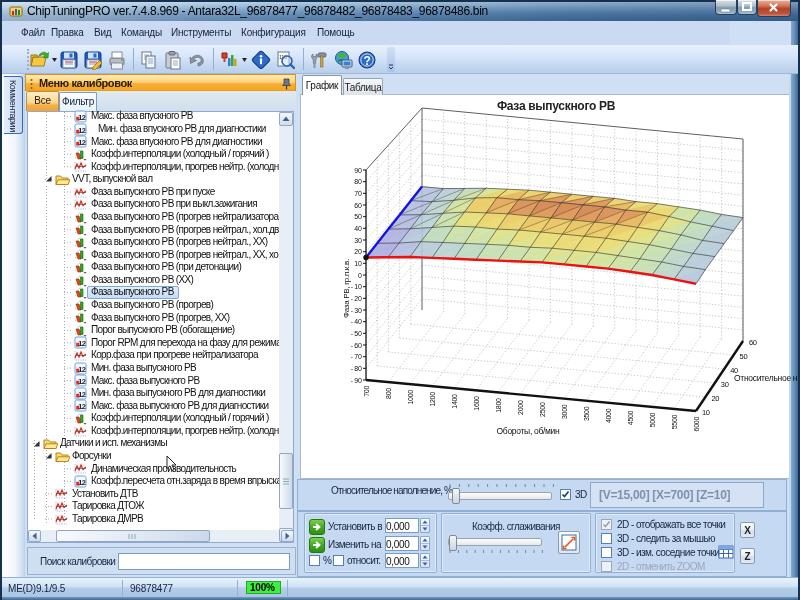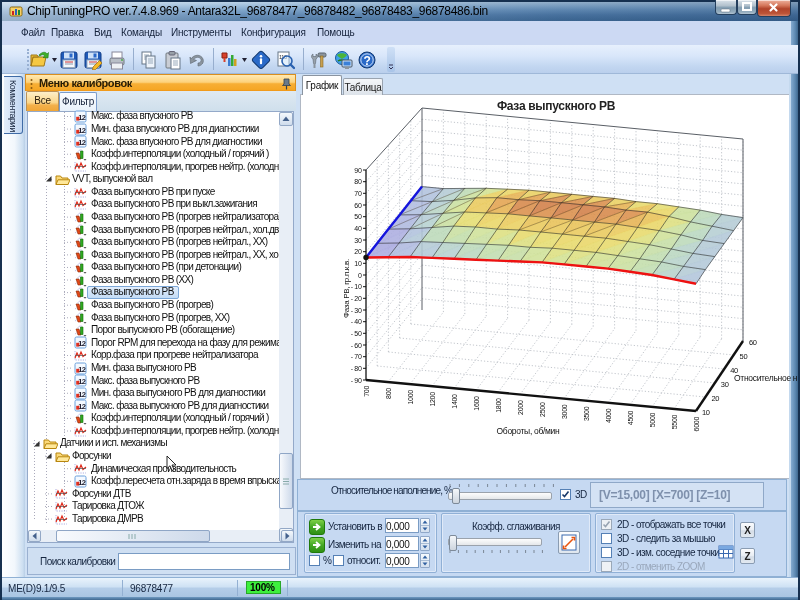--- a/index.html
+++ b/index.html
@@ -264,21 +264,21 @@
     <line x1="18" y1="394.48" x2="26" y2="394.48" stroke="#aab" stroke-width="1" stroke-dasharray="1,2"></line>
     <line x1="18" y1="407.06" x2="26" y2="407.06" stroke="#aab" stroke-width="1" stroke-dasharray="1,2"></line>
   </svg>
 <svg class="abs" style="left:74px;top:110.0px" width="15" height="13">
     <use href="#i12"></use>
   </svg>
 <div class="trow" style="left:91px;top:110.3px">Макс. фаза впускного РВ</div>
 <svg class="abs" style="left:74px;top:122.6px" width="15" height="13">
     <use href="#i12"></use>
   </svg>
-<div class="trow" style="left:91px;top:122.9px">Мин. фаза впускного РВ для диагностики</div>
+<div class="trow" style="left:98px;top:122.9px">Мин. фаза впускного РВ для диагностики</div>
 <svg class="abs" style="left:74px;top:135.2px" width="15" height="13">
     <use href="#i12"></use>
   </svg>
 <div class="trow" style="left:91px;top:135.5px">Макс. фаза впускного РВ для диагностики</div>
 <svg class="abs" style="left:74px;top:147.7px" width="15" height="13">
     <use href="#ibar"></use>
   </svg>
 <div class="trow" style="left:91px;top:148.0px">Коэфф.интерполяции (холодный / горячий )</div>
 <svg class="abs" style="left:74px;top:160.3px" width="15" height="13">
     <use href="#icrv"></use>
@@ -390,21 +390,21 @@
     <use href="#icrv"></use>
   </svg>
 <div class="trow" style="left:91px;top:462.5px">Динамическая производительность</div>
 <svg class="abs" style="left:74px;top:474.8px" width="15" height="13">
     <use href="#i12"></use>
   </svg>
 <div class="trow" style="left:91px;top:475.1px">Коэфф.пересчета отн.заряда в время впрыска</div>
 <svg class="abs" style="left:55px;top:487.4px" width="15" height="13">
     <use href="#icrv"></use>
   </svg>
-<div class="trow" style="left:72px;top:487.7px">Форсунки ДТВ</div>
+<div class="trow" style="left:72px;top:487.7px">Установить ДТВ</div>
 <svg class="abs" style="left:55px;top:500.0px" width="15" height="13">
     <use href="#icrv"></use>
   </svg>
 <div class="trow" style="left:72px;top:500.3px">Тарировка ДТОЖ</div>
 <svg class="abs" style="left:55px;top:512.6px" width="15" height="13">
     <use href="#icrv"></use>
   </svg>
 <div class="trow" style="left:72px;top:512.9px">Тарировка ДМРВ</div>
 <svg class="abs" style="left:166px;top:455px;z-index:30" width="12" height="18">
     <path d="M1 1 L1 13.5 L4 10.8 L6 15.5 L8 14.6 L6 10 L10 10 Z" fill="#fff" stroke="#111" stroke-width="0.9"></path>

